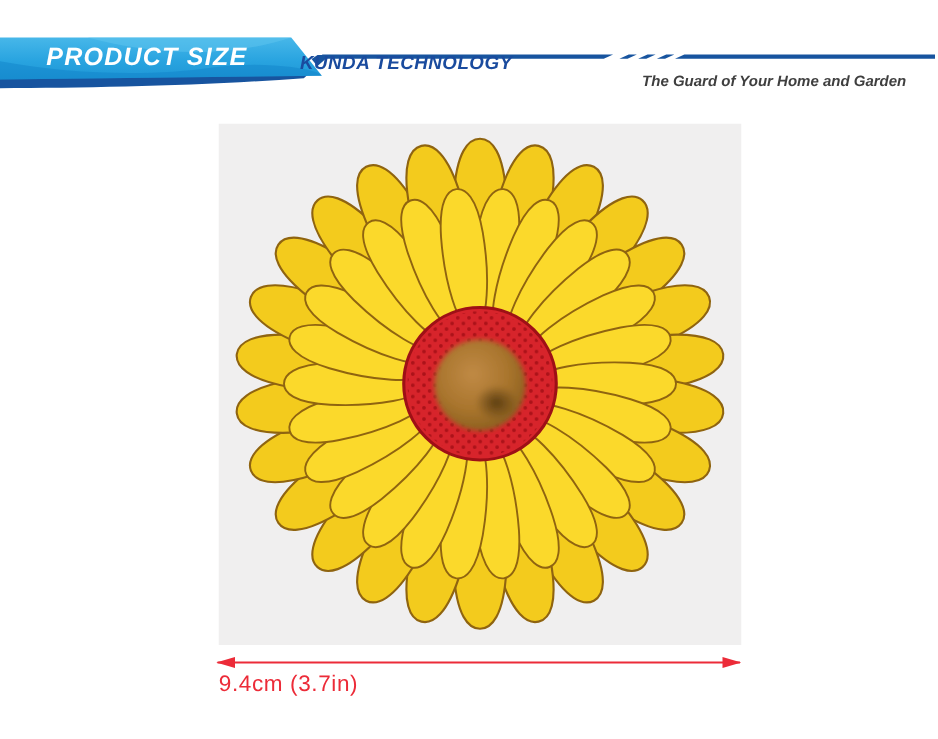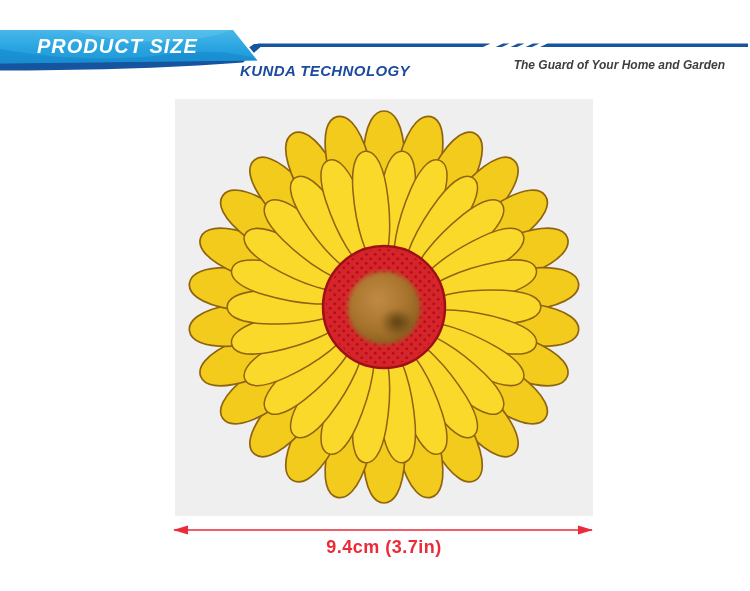--- a/index.html
+++ b/index.html
@@ -8,41 +8,41 @@
     font-family:"Liberation Sans",sans-serif;
   }
   
   .hdr-svg{position:absolute;left:0;top:0;}
   .banner-title{
     position:absolute;left:37px;top:35px;width:200px;
     font-size:20px;font-weight:bold;font-style:italic;color:#ffffff;
     letter-spacing:1px;white-space:nowrap;
   }
   .brand{
-    position:absolute;left:240px;top:62px;
+    position:absolute;left:240px;top:42px;
     font-size:15px;font-weight:bold;font-style:italic;color:var(--brand-text);
     letter-spacing:.4px;white-space:nowrap;
   }
   .slogan{
     position:absolute;right:25px;top:26px;
     font-size:12px;font-weight:bold;font-style:italic;color:var(--slogan-text);
     white-space:nowrap;
     margin-top:32px;
   }
   
   .product-image{
     position:absolute;left:175px;top:99px;width:418px;height:417px;
     background:var(--image-bg);
   }
   .product-image svg{display:block;}
   
   .dim-svg{position:absolute;left:168px;top:523px;}
   .dim-label{
-    position:absolute;left:175px;top:537px;width:418px;text-align:center;
-    font-size:18px;font-weight:bold;color:var(--dimension-red);
+    position:absolute;left:175px;top:537px;width:418px;
+    font-size:18px;font-weight:normal;color:var(--dimension-red);
     letter-spacing:.5px;
   }
 </style>
 </head>
 <body>
 
 <div class="page">
 
   <div>
     <svg class="hdr-svg" width="750" height="80" viewBox="0 0 750 80">

